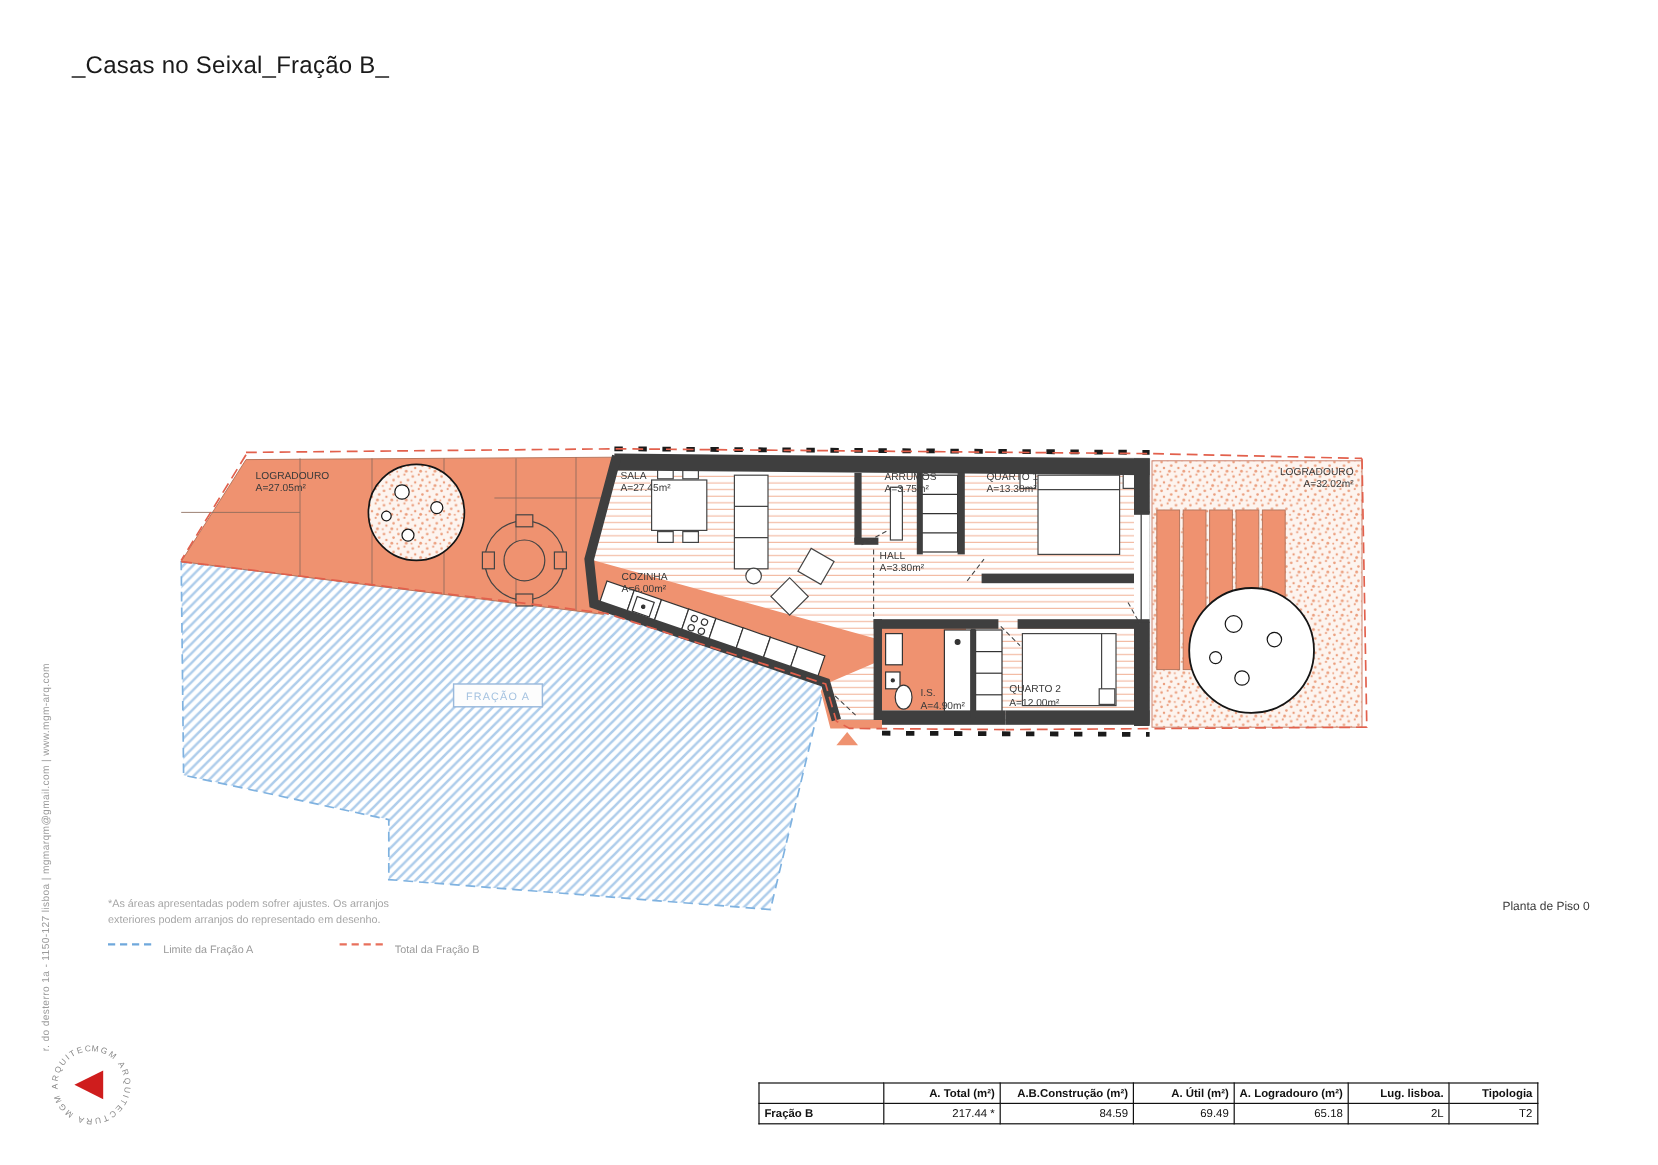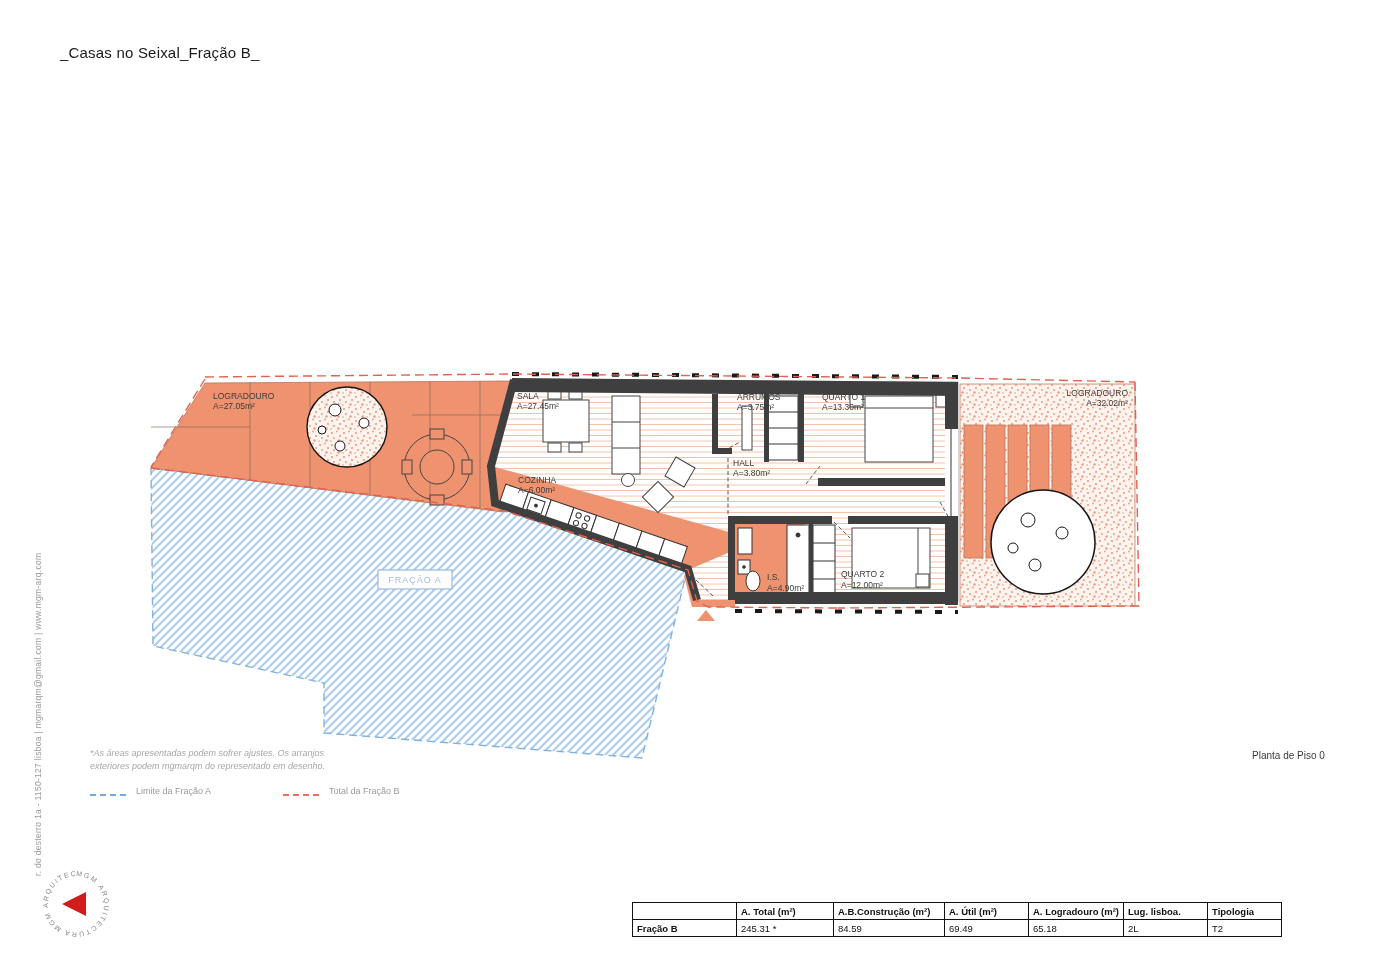--- a/index.html
+++ b/index.html
@@ -1,29 +1,29 @@
 <!DOCTYPE html>
 <html><head>
 <meta charset="utf-8">
 <style>
   html,body{margin:0;padding:0;background:#fff;}
   .page{position:relative;width:1382px;height:971px;background:#fff;overflow:hidden;
         font-family:"Liberation Sans",sans-serif;color:#1c1c1c;}
-  .title{position:absolute;left:60px;top:44px;font-size:15px;letter-spacing:.2px;color:#1a1a1a;}
+  .title{position:absolute;left:60px;top:44px;font-size:20px;letter-spacing:.2px;color:#1a1a1a;}
   .addr{position:absolute;left:33px;top:876px;transform-origin:0 0;transform:rotate(-90deg);
         font-size:8.5px;color:#9a9a9a;white-space:nowrap;letter-spacing:.3px;}
   .logo{position:absolute;left:38px;top:860px;}
-  .notes{position:absolute;left:90px;top:747px;font-size:9px;color:#a6a6a6;line-height:13px;font-style:italic;}
-  .legend{position:absolute;left:90px;top:786px;font-size:9px;color:#9a9a9a;display:flex;align-items:flex-end;}
+  .notes{position:absolute;left:90px;top:747px;font-size:9px;color:#a6a6a6;line-height:13px;}
+  .legend{position:absolute;left:90px;top:786px;font-size:9px;color:#9a9a9a;display:flex;align-items:flex-start;}
   .dash{display:inline-block;width:36px;height:0;border-top:2px dashed #6fa8dc;margin-right:10px;}
   .dash.b{border-top-color:#e8705c;margin-left:72px;}
   .planta{position:absolute;left:1232px;top:750px;font-size:10px;color:#3a3a3a;padding-left:20px;}
   .plan{position:absolute;left:150px;top:370px;width:1000px;height:400px;}
   table.areas{position:absolute;left:632px;top:902px;border-collapse:collapse;font-size:9.5px;color:#111;table-layout:fixed;}
-  table.areas th,table.areas td{border:1.2px solid #111;height:16px;padding:0 4px;text-align:left;
+  table.areas th,table.areas td{border:1.2px solid #111;height:16px;padding:0 4px;text-align:right;
         font-weight:bold;white-space:nowrap;overflow:hidden;}
   table.areas td.val{font-weight:normal;}
   table.areas td.rowlab{text-align:left;}
   svg text{font-family:"Liberation Sans",sans-serif;}
   .rlbl{font-size:8.5px;fill:#3a3a3a;}
 </style>
 </head>
 <body>
 
 <div class="page">
@@ -258,21 +258,21 @@
       <text class="rlbl" x="368" y="123">A=6.00m²</text>
       <text class="rlbl" x="617" y="210">I.S.</text>
       <text class="rlbl" x="617" y="221">A=4.90m²</text>
       <text class="rlbl" x="691" y="207">QUARTO 2</text>
       <text class="rlbl" x="691" y="218">A=12.00m²</text>
     </g>
   </svg>
 
   <div class="notes">
     <div>*As áreas apresentadas podem sofrer ajustes. Os arranjos</div>
-    <div>exteriores podem mgmarqm do representado em desenho.</div>
+    <div>exteriores podem arranjos do representado em desenho.</div>
   </div>
 
   <div class="legend">
     <span class="dash"></span>
     <span>Limite da Fração A</span>
     <span class="dash b"></span>
     <span>Total da Fração B</span>
   </div>
 
   <div class="planta">Planta de Piso 0</div>
@@ -292,21 +292,21 @@
       <th></th>
       <th>A. Total (m²)</th>
       <th>A.B.Construção (m²)</th>
       <th>A. Útil (m²)</th>
       <th>A. Logradouro (m²)</th>
       <th>Lug. lisboa.</th>
       <th>Tipologia</th>
     </tr>
     <tr>
       <td class="rowlab">Fração B</td>
-      <td class="val">245.31 *</td>
+      <td class="val">217.44 *</td>
       <td class="val">84.59</td>
       <td class="val">69.49</td>
       <td class="val">65.18</td>
       <td class="val">2L</td>
       <td class="val">T2</td>
     </tr>
   </tbody>
     </table>
 
 </div>

